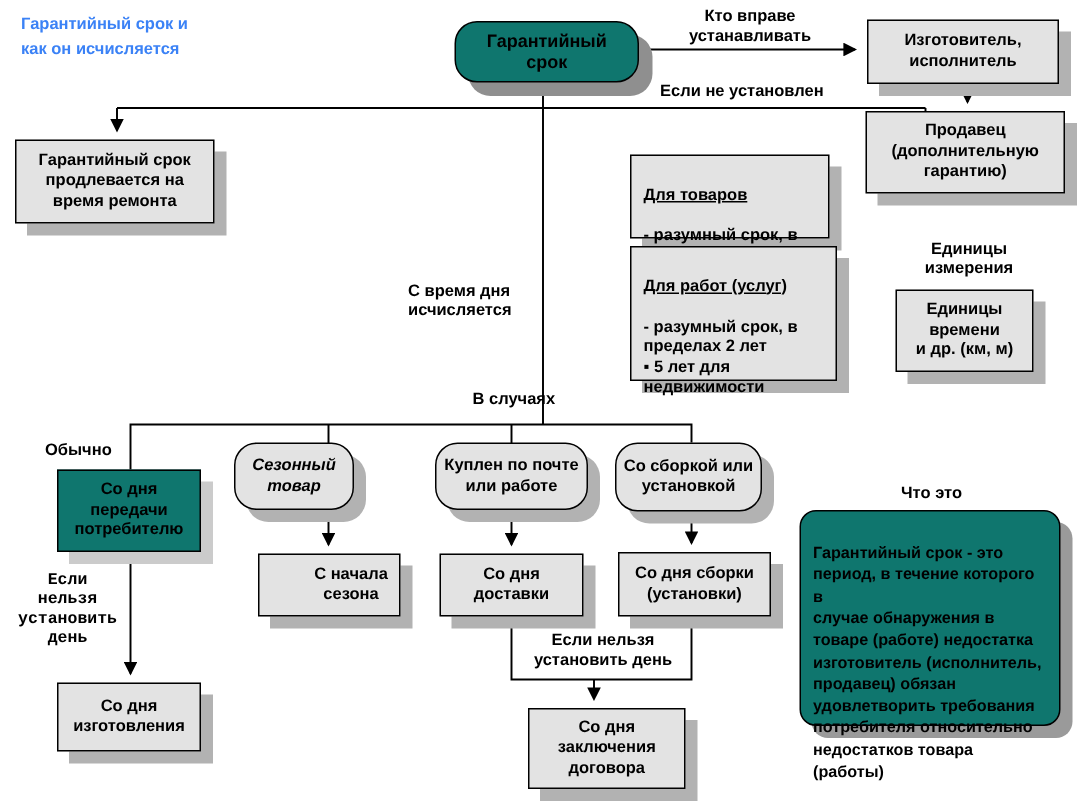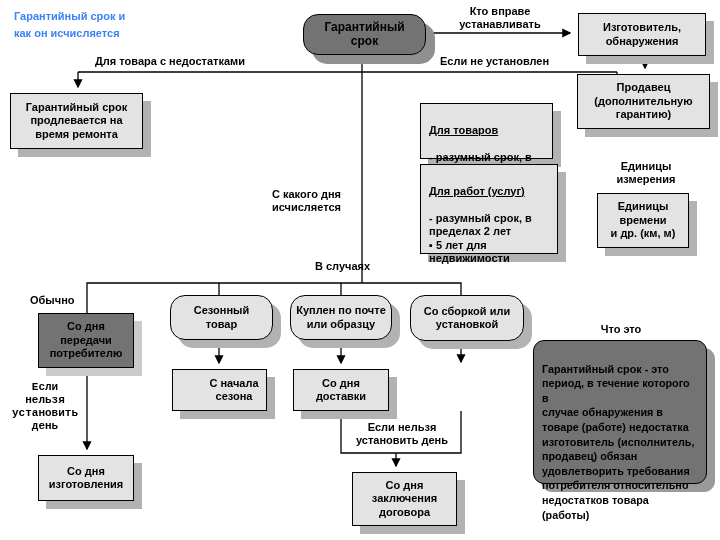--- a/index.html
+++ b/index.html
@@ -8,21 +8,21 @@
     font-family:"Liberation Sans","DejaVu Sans",sans-serif;font-weight:bold;color:#000;
   }
   svg.connectors{position:absolute;left:0;top:0;width:720px;height:540px;}
   .box{
     position:absolute;background:#e3e3e3;border:1.6px solid #000;
     box-shadow:8px 8px 0 #b2b2b2;
     display:flex;align-items:center;justify-content:center;
     text-align:center;font-size:11px;line-height:13.5px;white-space:pre-line;
     box-sizing:border-box;
   }
-  .box.dark{background:#737373;}
+  .box.dark{background:#0f766e;}
   .box.round{border-radius:15px;}
   .box.biground{border-radius:11px;}
   .box.leftal{display:block;text-align:left;padding:6px 8px;}
   .box.leftal span{display:block;white-space:pre-line;}
   .u{text-decoration:underline;}
   .lbl{position:absolute;font-size:11px;line-height:13px;white-space:pre-line;}
   .ctr{text-align:center;}
   .title{position:absolute;font-size:11px;line-height:17px;color:#3b82f6;white-space:pre-line;}
   .def{font-size:10.8px;line-height:14.6px;padding:5px 7px;box-shadow:8px 8px 0 #9a9a9a;}
 </style>
@@ -55,44 +55,43 @@
       <polyline points="341,411 341,453 461,453 461,411"></polyline>
       <line x1="396" y1="453" x2="396" y2="466" marker-end="url(#ah)"></line>
     </g>
   </svg>
 
   <div class="title" style="left:14px;top:8px;">Гарантийный срок и
 как он исчисляется</div>
 
   <div class="lbl ctr" style="left:450px;top:5px;width:100px;">Кто вправе
 устанавливать</div>
-  <div class="lbl" style="left:95px;top:55px;">Для товара с недостатками</div>
   <div class="lbl" style="left:440px;top:55px;">Если не установлен</div>
-  <div class="lbl" style="left:272px;top:188px;">С какого дня
+  <div class="lbl" style="left:272px;top:188px;">С время дня
 исчисляется</div>
   <div class="lbl ctr" style="left:606px;top:160px;width:80px;">Единицы
 измерения</div>
   <div class="lbl" style="left:315px;top:260px;">В случаях</div>
   <div class="lbl" style="left:30px;top:294px;">Обычно</div>
   <div class="lbl ctr" style="left:8px;top:381px;width:74px;font-family:Liberation Mono, monospace;">Если
 нельзя
 установить
 день</div>
   <div class="lbl ctr" style="left:348px;top:421px;width:108px;">Если нельзя
 установить день</div>
   <div class="lbl ctr" style="left:585px;top:323px;width:72px;">Что это</div>
 
   <div class="box dark round" style="left:303px;top:14px;width:123px;height:41px;font-size:12px;box-shadow:9px 9px 0 #8f8f8f;">
     <span>Гарантийный
 срок</span>
   </div>
 
   <div class="box" style="left:578px;top:13px;width:128px;height:43px;">
     <span>Изготовитель,
-обнаружения</span>
+исполнитель</span>
   </div>
 
   <div class="box" style="left:577px;top:74px;width:133px;height:55px;">
     <span>Продавец
 (дополнительную
 гарантию)</span>
   </div>
 
   <div class="box" style="left:10px;top:93px;width:133px;height:56px;">
     <span>Гарантийный срок
@@ -125,45 +124,49 @@
     <span>Со дня
 передачи
 потребителю</span>
   </div>
 
   <div class="box" style="left:38px;top:455px;width:96px;height:46px;">
     <span>Со дня
 изготовления</span>
   </div>
 
-  <div class="box round" style="left:170px;top:295px;width:103px;height:45px;">
+  <div class="box round" style="left:156px;top:295px;width:80px;height:45px;font-style:italic;">
     <span>Сезонный
 товар</span>
   </div>
 
   <div class="box" style="left:172px;top:369px;width:95px;height:42px;padding-left:29px;">
     <span>С начала
 сезона</span>
   </div>
 
   <div class="box round" style="left:290px;top:295px;width:102px;height:45px;">
     <span>Куплен по почте
-или образцу</span>
+или работе</span>
   </div>
 
   <div class="box" style="left:293px;top:369px;width:96px;height:42px;">
     <span>Со дня
 доставки</span>
   </div>
 
-  <div class="box round" style="left:410px;top:295px;width:114px;height:46px;">
+  <div class="box round" style="left:410px;top:295px;width:98px;height:46px;">
     <span>Со сборкой или
 установкой</span>
   </div>
 
+  <div class="box" style="left:412px;top:368px;width:102px;height:43px;">
+    <span>Со дня сборки
+(установки)</span>
+  </div>
 
   <div class="box" style="left:352px;top:472px;width:105px;height:54px;">
     <span>Со дня
 заключения
 договора</span>
   </div>
 
   <div class="box dark biground leftal def" style="left:533px;top:340px;width:174px;height:144px;">
     <span>Гарантийный срок - это
 период, в течение которого в

